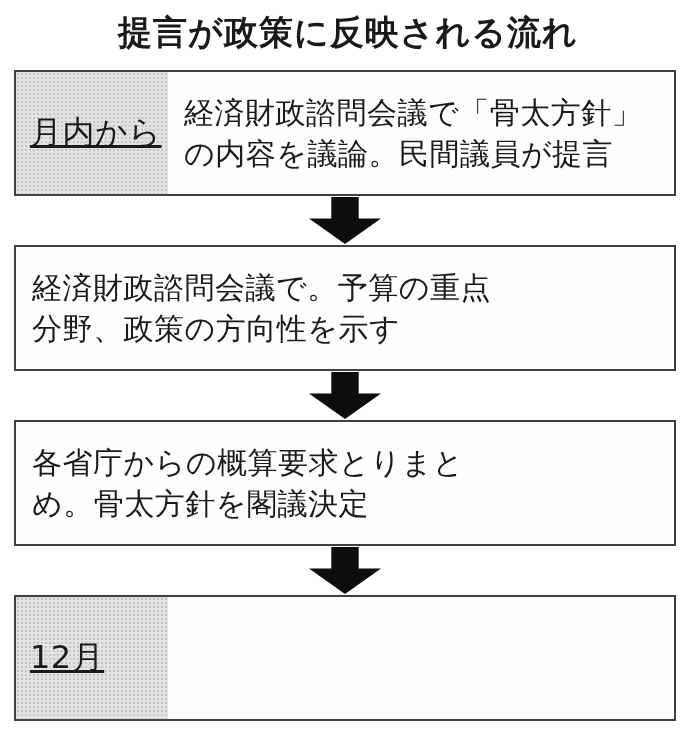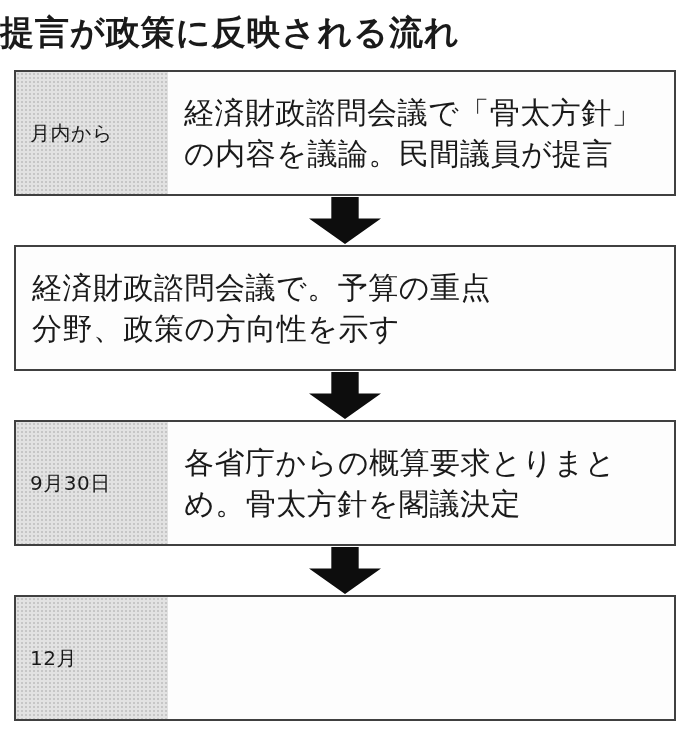--- a/index.html
+++ b/index.html
@@ -21,21 +21,21 @@
     color: var(--text);
     overflow: hidden;
   }
   .canvas {
     width: 696px;
     height: 741px;
     position: relative;
   }
   .page-title {
     width: 100%;
-    text-align: left;
+    text-align: center;
     font-size: 34px;
     font-weight: bold;
     letter-spacing: 1px;
     padding-top: 10px;
     height: 70px;
   }
   .flow {
     width: 662px;
     margin-left: 14px;
     display: flex;
@@ -50,22 +50,23 @@
   }
   .date-cell {
     width: 152px;
     flex: 0 0 152px;
     background-color: var(--label_bg);
     background-image: radial-gradient(var(--label_dot) 1px, transparent 1.2px);
     background-size: 4px 4px;
     display: flex;
     align-items: center;
     padding-left: 14px;
-    font-size: 20px;
+    font-size: 32px;
     letter-spacing: 0.5px;
+    text-decoration: underline;
   }
   .desc-cell {
     flex: 1;
     display: flex;
     align-items: center;
     padding-left: 16px;
     padding-right: 8px;
   }
   .desc-text {
     font-size: 30px;
@@ -110,21 +111,20 @@
       <div class="desc-cell">
         <div class="desc-text">経済財政諮問会議で。予算の重点分野、政策の方向性を示す</div>
       </div>
     </div>
 
     <div class="arrow-gap">
       <div class="down-arrow"></div>
     </div>
 
     <div class="step-box">
-      <div class="date-cell">9月30日</div>
       <div class="desc-cell">
         <div class="desc-text">各省庁からの概算要求とりまとめ。骨太方針を閣議決定</div>
       </div>
     </div>
 
     <div class="arrow-gap">
       <div class="down-arrow"></div>
     </div>
 
     <div class="step-box">

